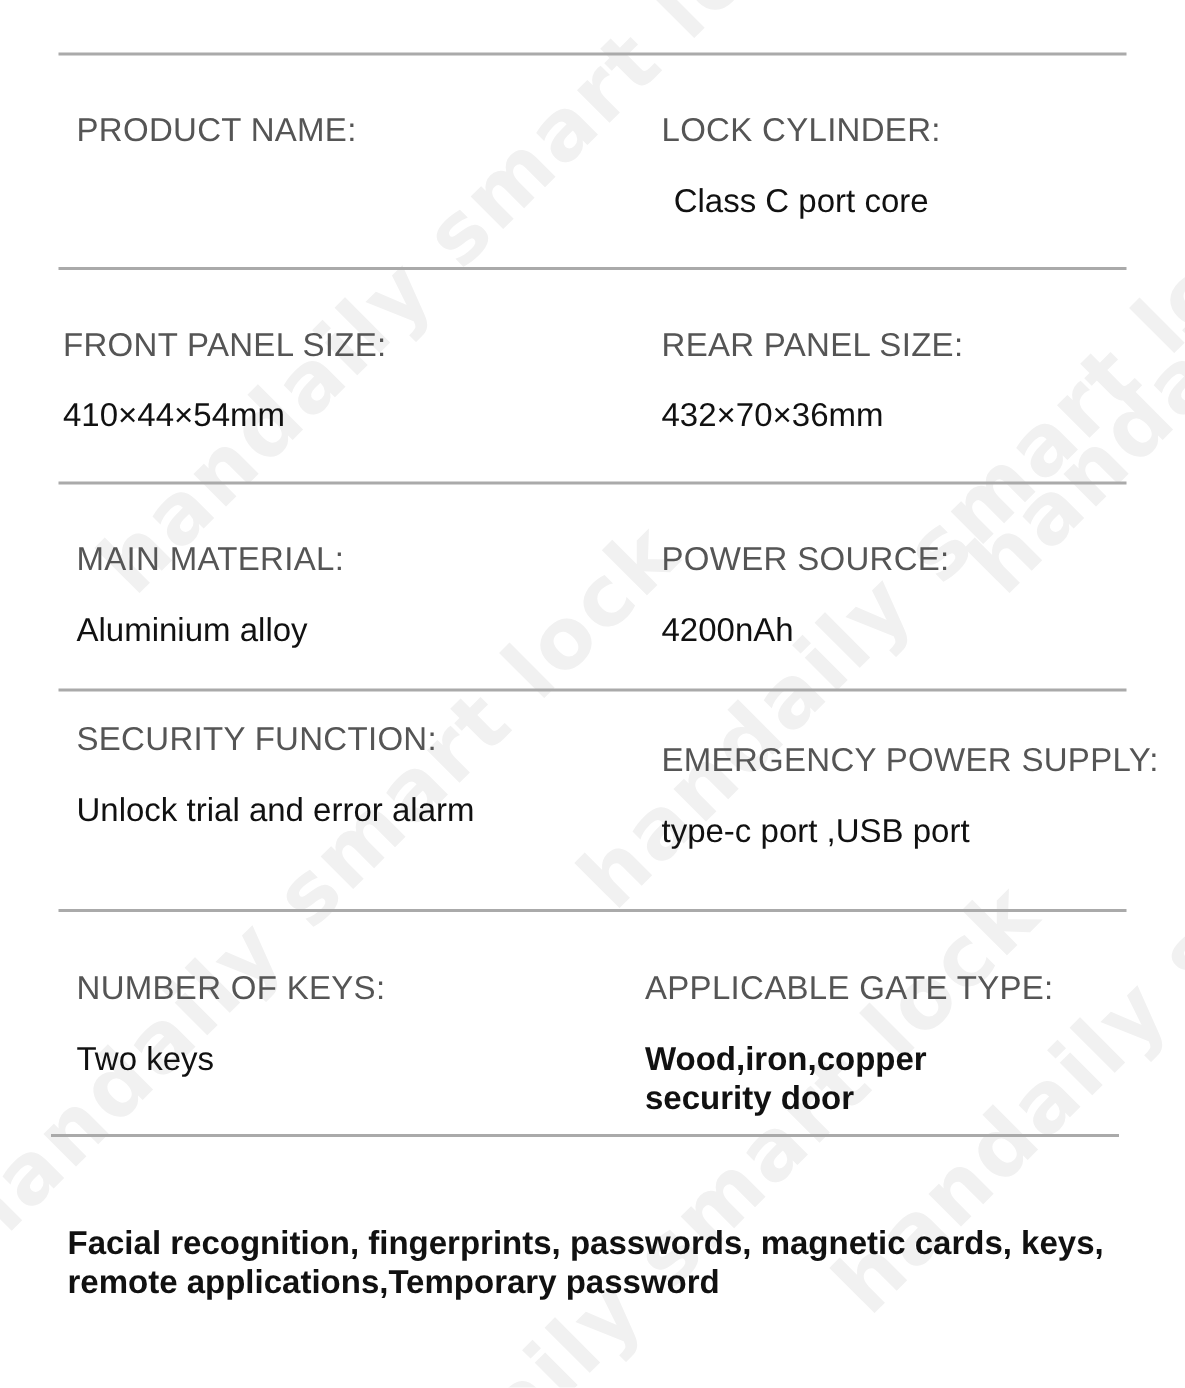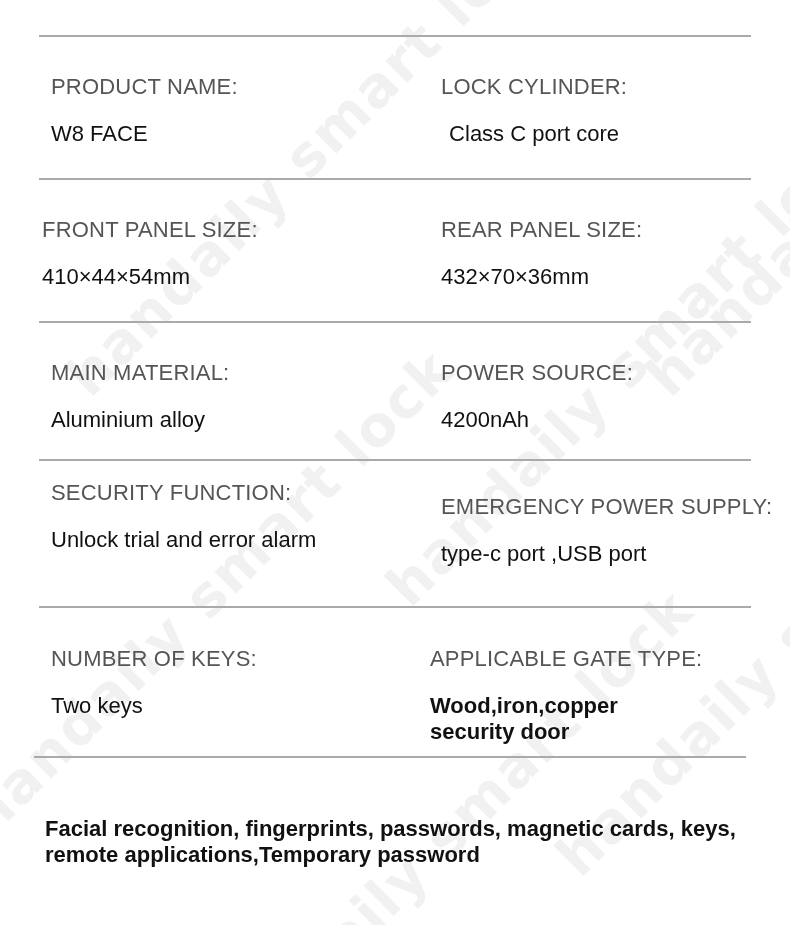--- a/index.html
+++ b/index.html
@@ -28,21 +28,20 @@
 
 <div class="divider" style="left:39px;width:712px;top:35px;"></div>
 <div class="divider" style="left:39px;width:712px;top:178px;"></div>
 <div class="divider" style="left:39px;width:712px;top:321px;"></div>
 <div class="divider" style="left:39px;width:712px;top:459px;"></div>
 <div class="divider" style="left:39px;width:712px;top:606px;"></div>
 <div class="divider" style="left:34px;width:712px;top:756px;"></div>
 
 <div class="cell" style="left:51px;top:74px;">
   <div class="label">PRODUCT NAME:</div>
-  <div class="value">W8 FACE</div>
 </div>
 <div class="cell" style="left:441px;top:74px;text-align:center;">
   <div class="label">LOCK CYLINDER:</div>
   <div class="value">Class C port core</div>
 </div>
 
 <div class="cell" style="left:42px;top:217px;">
   <div class="label">FRONT PANEL SIZE:</div>
   <div class="value">410×44×54mm</div>
 </div>

